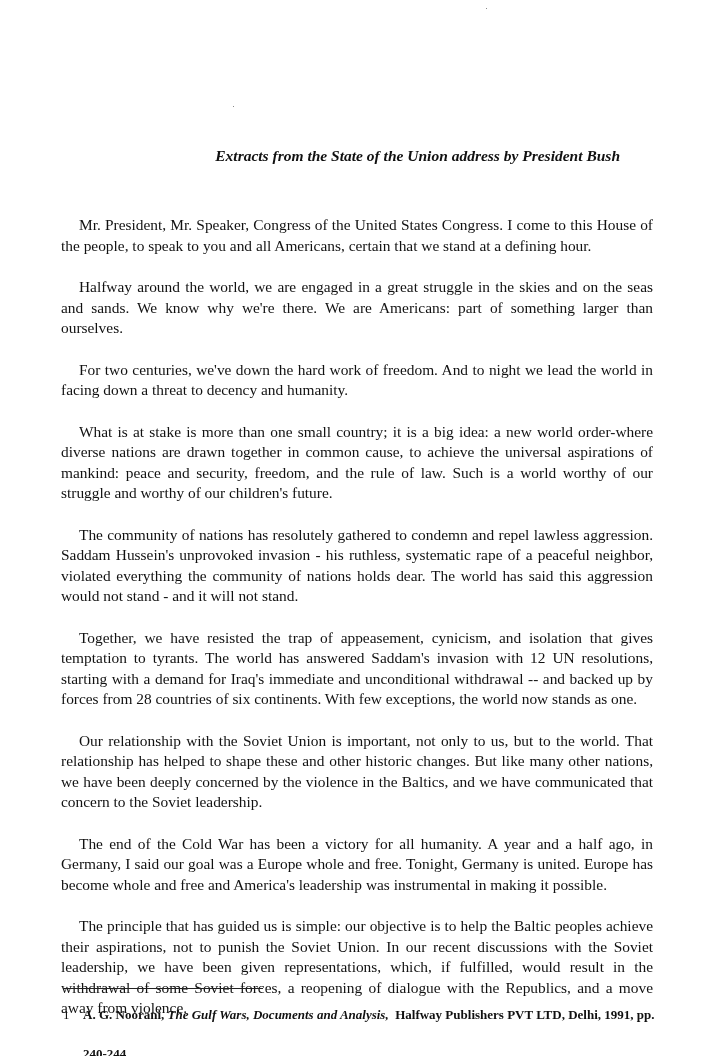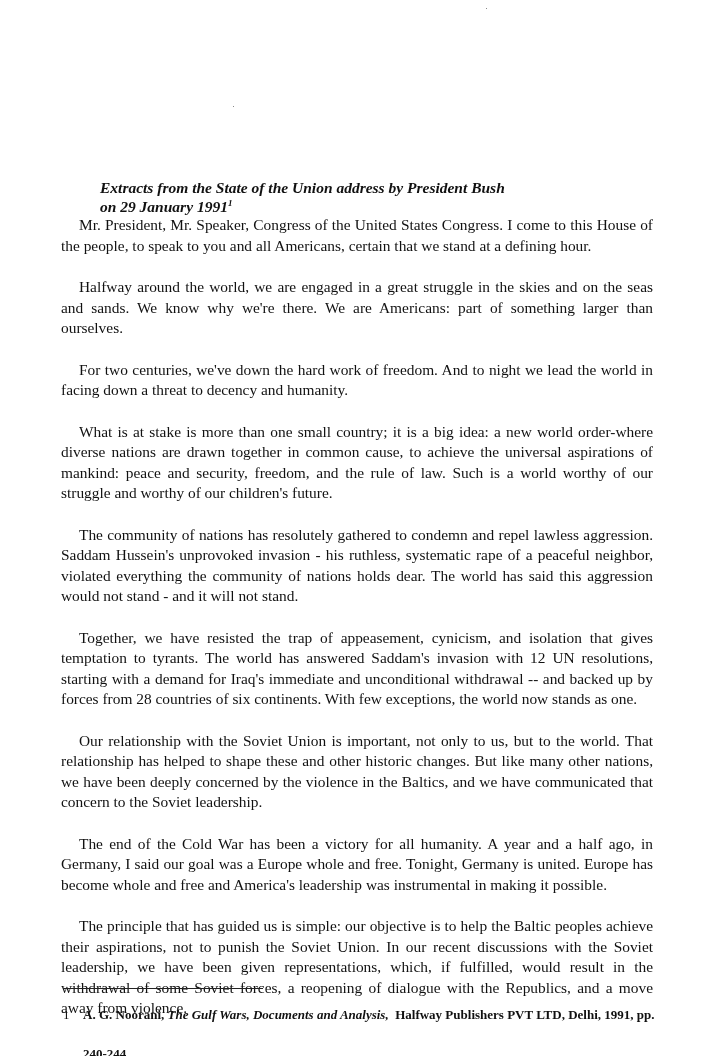--- a/index.html
+++ b/index.html
@@ -20,26 +20,25 @@
       left: 0;
       top: 0;
       width: 714px;
       height: 1056px;
     }
     .title {
       position: absolute;
       left: 100px;
       width: 520px;
       top: 146px;
-      text-align: left;
+      text-align: right;
       font-style: italic;
       font-weight: bold;
       font-size: 15.5px;
       line-height: 19px;
-      margin-top: 32px;
     }
     .title sup {
       font-size: 9px;
       vertical-align: super;
       line-height: 0;
     }
     .body-text {
       position: absolute;
       left: 61px;
       width: 592px;
@@ -96,21 +95,20 @@
 </head>
 <body>
 
 <div class="page">
 
   <div class="speck" style="left:486px; top:8px;"></div>
   <div class="speck" style="left:233px; top:106px;"></div>
 
   <div class="title">
     <div>Extracts from the State of the Union address by President Bush</div>
-    <div><span>on 29 January 1991</span><sup>1</sup></div>
   </div>
 
   <div class="body-text">
     <p class="para">Mr.  President, Mr. Speaker, Congress of the United States Congress. I come to this House of the people, to speak to you and all Americans, certain that we stand at a defining hour.</p>
     <p class="para">Halfway  around  the  world,  we are engaged in a great struggle in the skies and on the seas and  sands.  We  know  why  we're  there.  We  are  Americans:  part  of something larger than ourselves.</p>
     <p class="para">For two centuries, we've down the hard work of freedom. And to night we lead the world in facing down a threat to decency and humanity.</p>
     <p class="para">What  is  at  stake  is more than one small country; it is a big idea: a new world order-where diverse  nations  are  drawn  together in common cause, to achieve the universal aspirations of mankind:  peace  and  security,  freedom,  and  the  rule  of law. Such is a world worthy of our struggle and worthy of our children's future.</p>
     <p class="para">The  community  of  nations  has  resolutely  gathered  to condemn and repel lawless aggression.  Saddam Hussein's unprovoked invasion - his ruthless, systematic rape of a peaceful  neighbor,  violated  everything  the community of nations holds dear. The world has said this aggression would not stand - and it will not stand.</p>
     <p class="para">Together,  we  have  resisted  the  trap  of  appeasement,  cynicism,  and isolation that gives temptation  to  tyrants.  The  world  has  answered Saddam's invasion with 12 UN resolutions, starting  with  a  demand  for Iraq's immediate and unconditional withdrawal -- and backed up by  forces  from  28 countries of six continents. With few exceptions, the world now stands as one.</p>
     <p class="para">Our  relationship  with  the Soviet Union is important, not only to us, but to the world. That relationship  has helped to shape these and other historic changes. But like many other nations, we  have  been  deeply  concerned  by  the violence in the Baltics, and we have communicated that concern to the Soviet leadership.</p>

